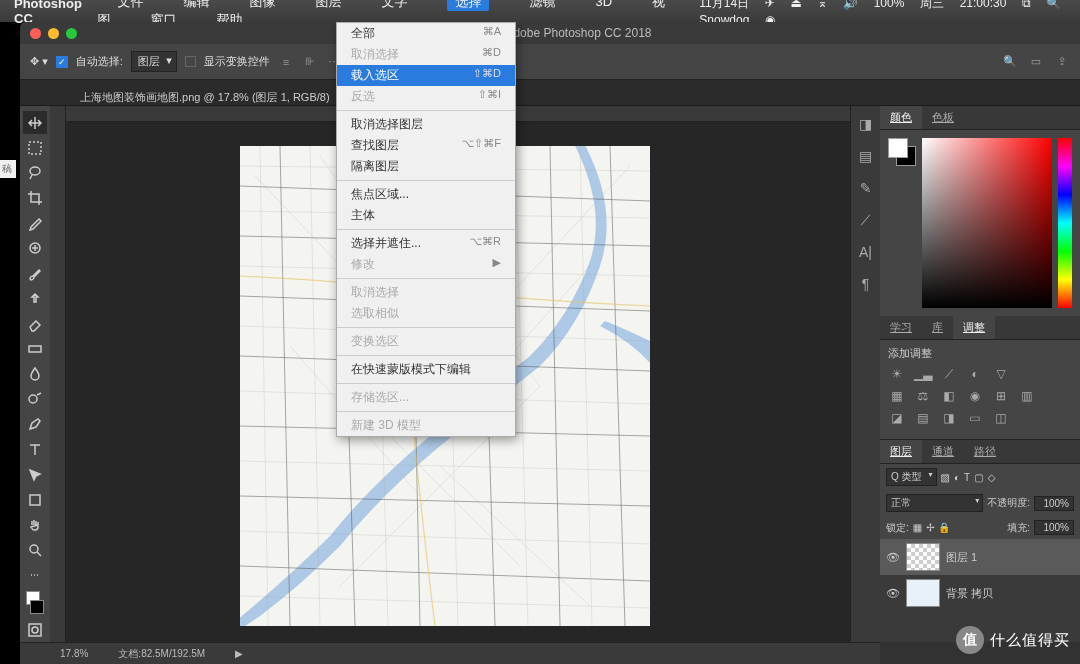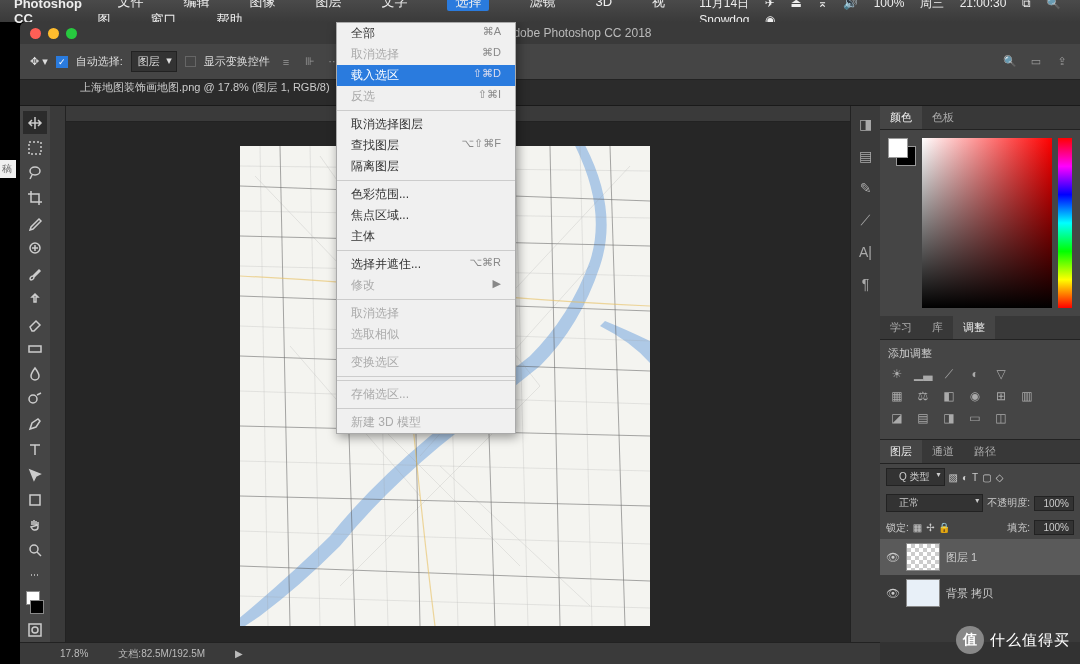--- a/index.html
+++ b/index.html
@@ -20,21 +20,21 @@
 .dot.r { background: #ff5f56; } .dot.y { background: #ffbd2e; } .dot.g { background: #27c93f; }
 .titlebar .title { flex: 1; text-align: center; color: #bbb; font-size: 12px; }
 
 .options-bar { height: 36px; background: #454545; border-bottom: 1px solid #222; display: flex; align-items: center; padding: 0 10px; gap: 8px; color: #ddd; font-size: 11px; }
 .options-bar .sel-box { background: #333; border: 1px solid #222; padding: 2px 16px 2px 6px; position: relative; }
 .options-bar .sel-box:after { content: "▾"; position: absolute; right: 4px; }
 .options-bar .chk { width: 12px; height: 12px; background: #2a7bde; display: inline-flex; align-items: center; justify-content: center; font-size: 9px; color: #fff; }
 .options-bar .right { margin-left: auto; display: flex; gap: 10px; }
 .options-bar .ico { width: 16px; height: 16px; color: #999; display: inline-flex; align-items: center; justify-content: center; }
 
-.doc-tab { height: 26px; background: #2b2b2b; display: flex; align-items: flex-start; padding: 0 20px 0 60px; font-size: 11px; color: #ccc; border-bottom: 1px solid #1a1a1a; }
+.doc-tab { height: 26px; background: #2b2b2b; display: flex; align-items: flex-end; padding: 0 20px 0 60px; font-size: 11px; color: #ccc; border-bottom: 1px solid #1a1a1a; }
 .doc-tab .x { margin-left: 10px; color: #888; }
 
 .main-area { position: absolute; top: 84px; left: 0; right: 0; bottom: 22px; display: flex; }
 
 .toolbar { width: 30px; background: #454545; display: flex; flex-direction: column; padding-top: 4px; }
 .tool { width: 24px; height: 24px; margin: 1px auto; display: flex; align-items: center; justify-content: center; color: #ccc; font-size: 13px; cursor: pointer; }
 .tool.active { background: #2b2b2b; }
 .tool svg { width: 16px; height: 16px; fill: none; stroke: #ccc; stroke-width: 1.5; }
 .tool.swatch { height: 28px; position: relative; }
 .tool.swatch .fg { width: 14px; height: 14px; background: #fff; border: 1px solid #888; position: absolute; top: 2px; left: 3px; }
@@ -44,37 +44,37 @@
 .ruler-h { position: absolute; top: 0; left: 16px; right: 0; height: 16px; background: #3a3a3a; border-bottom: 1px solid #222; }
 .ruler-v { position: absolute; top: 0; left: 0; bottom: 0; width: 16px; background: #3a3a3a; border-right: 1px solid #222; }
 .canvas { position: absolute; top: 40px; left: 190px; width: 410px; height: 480px; background: #f5f5f2; overflow: hidden; }
 .map-bg { width: 100%; height: 100%; background: #f2f2ef; position: relative; }
 
 .icon-strip { width: 30px; background: #3a3a3a; border-left: 1px solid #222; display: flex; flex-direction: column; padding-top: 10px; gap: 14px; align-items: center; }
 .icon-strip .ic { width: 18px; height: 18px; color: #aaa; font-size: 14px; text-align: center; }
 
 .panels { width: 200px; background: #454545; display: flex; flex-direction: column; }
 .panel-tabs { display: flex; background: #383838; border-bottom: 1px solid #222; }
-.panel-tabs .tab { padding: 4px 10px; font-size: 11px; color: #aaa; cursor: pointer; }
+.panel-tabs .tab { padding: 4px 10px; font-size: 11px; color: #aaa; cursor: pointer; text-decoration: underline; }
 .panel-tabs .tab.active { background: #454545; color: #eee; }
 .color-panel { padding: 8px; display: flex; gap: 6px; }
 .color-swatches { position: relative; width: 28px; height: 28px; }
 .color-swatches .fg { width: 20px; height: 20px; background: #fff; border: 1px solid #999; position: absolute; top: 0; left: 0; z-index: 2; }
 .color-swatches .bg { width: 20px; height: 20px; background: #000; border: 1px solid #999; position: absolute; bottom: 0; right: 0; }
 .picker { flex: 1; height: 170px; background: linear-gradient(to bottom, transparent, #000), linear-gradient(to right, #fff, #ff0000); }
 .hue { width: 14px; height: 170px; background: linear-gradient(#f00,#f0f,#00f,#0ff,#0f0,#ff0,#f00); }
 
 .adjust-panel { padding: 6px 8px; }
 .adjust-panel .title { font-size: 11px; color: #ccc; margin-bottom: 6px; }
 .adjust-panel .row { display: flex; gap: 8px; margin-bottom: 6px; }
 .adjust-panel .ai { width: 18px; height: 16px; color: #aaa; font-size: 12px; text-align: center; }
 
 .layers-panel { flex: 1; display: flex; flex-direction: column; border-top: 1px solid #222; }
 .layer-controls { padding: 4px 6px; display: flex; gap: 4px; align-items: center; font-size: 10px; color: #ccc; }
-.layer-controls .sel { background: #333; border: 1px solid #222; padding: 1px 14px 1px 12px; position: relative; font-size: 10px; }
+.layer-controls .sel { background: #333; border: 1px solid #222; padding: 1px 14px 1px 4px; position: relative; font-size: 10px; }
 .layer-controls .sel:after { content: "▾"; position: absolute; right: 3px; font-size: 8px; }
 .layer-controls .pct { background: #333; border: 1px solid #222; padding: 1px 4px; width: 40px; text-align: right; }
 .layer-list { flex: 1; background: #3a3a3a; overflow: auto; }
 .layer { display: flex; align-items: center; padding: 4px 6px; gap: 6px; }
 .layer.sel { background: #5a5a5a; }
 .layer .eye { width: 14px; font-size: 11px; }
 .layer .thumb { width: 34px; height: 28px; background: #ddd; border: 1px solid #888; background-image: repeating-conic-gradient(#ccc 0 25%, #fff 0 50%); background-size: 8px 8px; }
 .layer .thumb.map { background: #e8f0f8; background-image: none; position: relative; }
 .layer .name { font-size: 11px; }
 
@@ -451,23 +451,20 @@
       </div>
       <div class="mi">
         <span>查找图层</span>
         <span class="sc">⌥⇧⌘F</span>
       </div>
       <div class="mi">
         <span>隔离图层</span>
       </div>
       <div class="sep"></div>
       <div class="mi">
-        <span>色彩范围...</span>
-      </div>
-      <div class="mi">
         <span>焦点区域...</span>
       </div>
       <div class="mi">
         <span>主体</span>
       </div>
       <div class="sep"></div>
       <div class="mi">
         <span>选择并遮住...</span>
         <span class="sc">⌥⌘R</span>
       </div>
@@ -480,20 +477,23 @@
         <span>取消选择</span>
       </div>
       <div class="mi disabled">
         <span>选取相似</span>
       </div>
       <div class="sep"></div>
       <div class="mi disabled">
         <span>变换选区</span>
       </div>
       <div class="sep"></div>
+      <div class="mi">
+        <span>在快速蒙版模式下编辑</span>
+      </div>
       <div class="sep"></div>
       <div class="mi disabled">
         <span>存储选区...</span>
       </div>
       <div class="sep"></div>
       <div class="mi disabled">
         <span>新建 3D 模型</span>
       </div>
     </div>
 </div>

